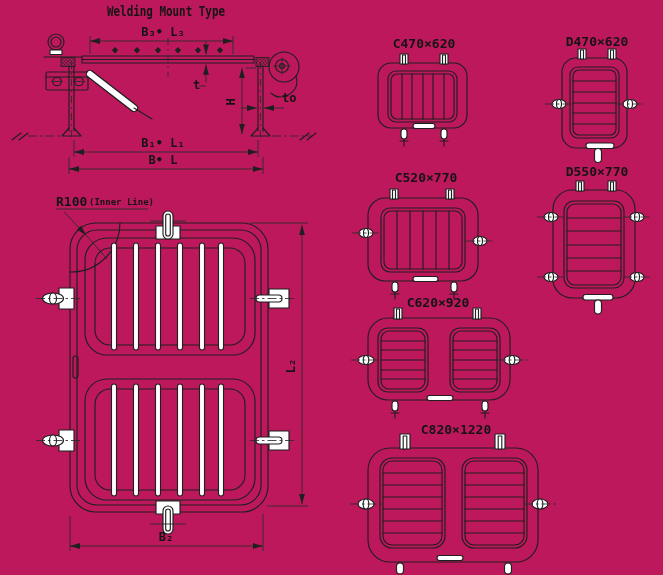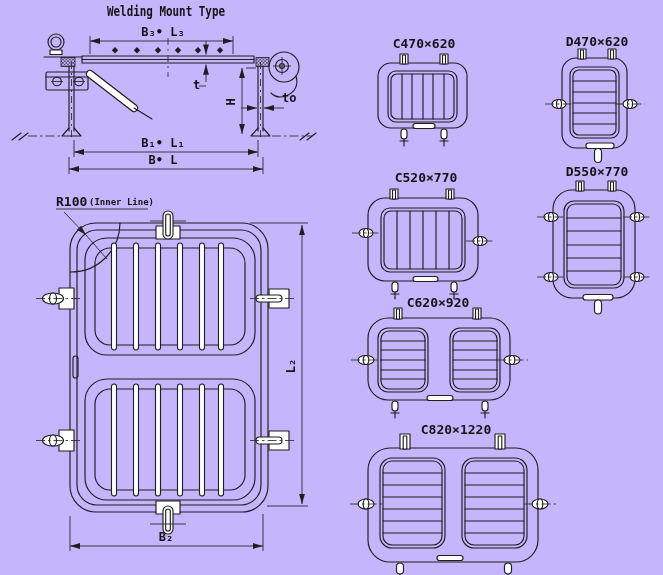--- a/index.html
+++ b/index.html
@@ -1,16 +1,16 @@
 <!DOCTYPE html>
 <html><head>
 <meta charset="utf-8">
 <style>
   html,body{margin:0;padding:0;background:#fff;}
-  #page{position:relative;width:663px;height:575px;background:#c4b5fd;overflow:hidden;
+  #page{position:relative;width:663px;height:575px;background:#be185d;overflow:hidden;
         font-family:"DejaVu Sans Mono","DejaVu Sans",monospace;}
   svg{display:block}
   .s  {stroke:#1f1f1f;fill:none;stroke-width:1.15;stroke-linecap:round;stroke-linejoin:round;}
   .sw {stroke:#1f1f1f;fill:#fff;stroke-width:1.15;stroke-linejoin:round;}
   .dim{stroke:#2a2a2a;fill:none;stroke-width:0.9;}
   .cl {stroke:#2a2a2a;fill:none;stroke-width:0.85;stroke-dasharray:9 3 2.5 3;}
   .ctr{stroke:#2a2a2a;fill:none;stroke-width:0.85;stroke-dasharray:7 4 2 4;}
   .bar{fill:#fff;stroke:#1f1f1f;stroke-width:1.1;}
   .blk{fill:#1f1f1f;stroke:none;}
   text{fill:#141414;}

